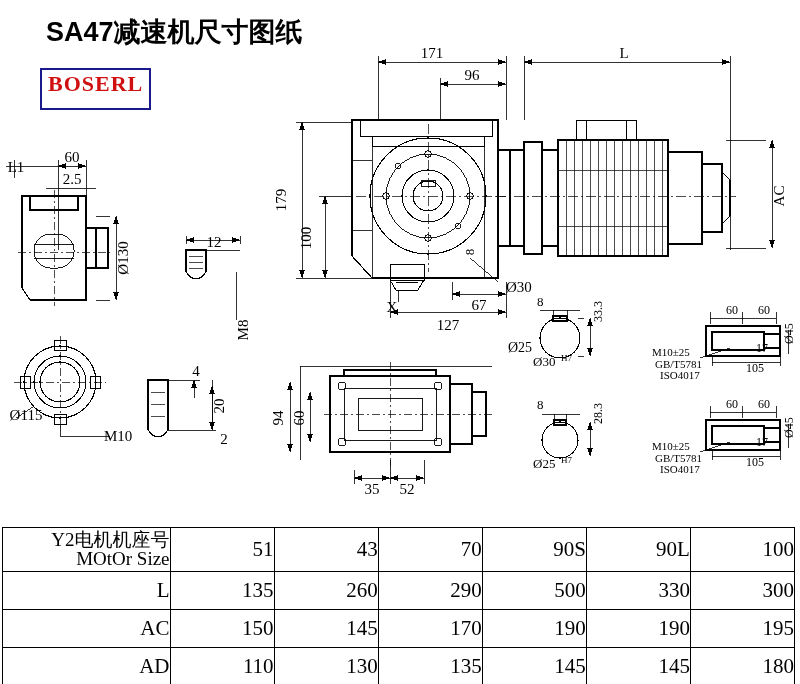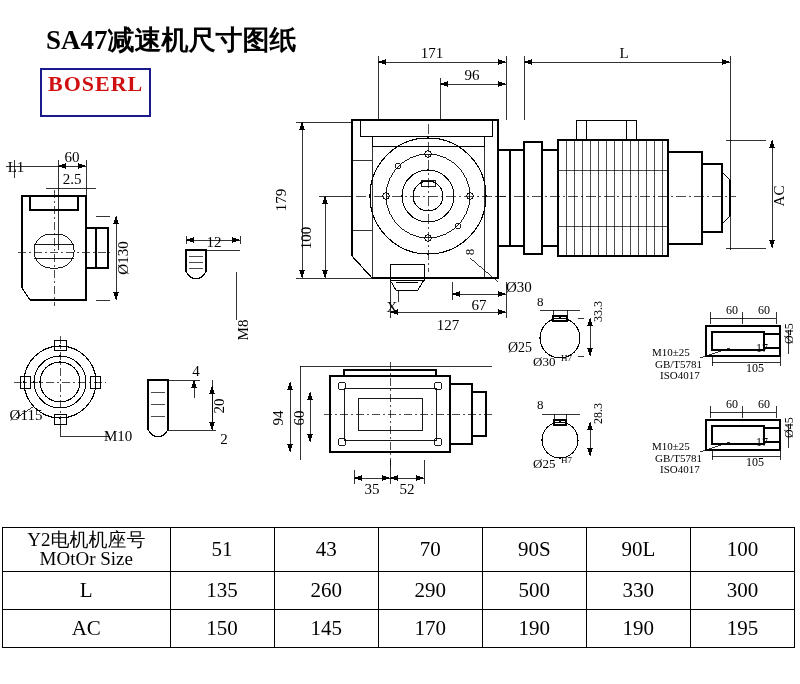--- a/index.html
+++ b/index.html
@@ -6,47 +6,47 @@
   body{
     width:800px;height:684px;
     background:#ffffff;
     font-family:"Liberation Serif", serif;
     color:#000;
     position:relative;
     overflow:hidden;
   }
   .abs{position:absolute;}
   #title{
-    left:46px;top:22px;
-    font-family:Liberation Serif, serif;
+    left:46px;top:14px;
+    font-family:Liberation Sans, sans-serif;
     font-size:27px;font-weight:bold;
     letter-spacing:0px;
     white-space:nowrap;
   }
   #logo{
     left:40px;top:68px;
     border:2px solid #1a1a8c;
-    padding:1px 6px 18px 6px;
+    padding:1px 6px 11px 6px;
     font-family:"Liberation Serif", serif;
     font-size:22px;font-weight:bold;
     color:#d01010;
     letter-spacing:1px;
     background:#fff;
   }
   svg#drawing{position:absolute;left:0;top:0;}
   
   #spec-table{
     position:absolute;left:2px;top:527px;
     width:793px;
     border-collapse:collapse;
     font-family:"Liberation Serif", serif;
   }
   #spec-table td,#spec-table th{
     border:1px solid #000;
-    text-align:center;
+    text-align:right;
     vertical-align:middle;
     font-size:21px;
     padding:0;
     height:37px;
   }
   #spec-table td.rowhead{
     width:168px;
     font-size:21px;
   }
   #spec-table td.rowhead.two{
@@ -522,14 +522,23 @@
   </tr>
   <tr>
     <td class="rowhead">AC</td>
     <td class="val">150</td>
     <td class="val">145</td>
     <td class="val">170</td>
     <td class="val">190</td>
     <td class="val">190</td>
     <td class="val">195</td>
   </tr>
+  <tr>
+    <td class="rowhead">AD</td>
+    <td class="val">110</td>
+    <td class="val">130</td>
+    <td class="val">135</td>
+    <td class="val">145</td>
+    <td class="val">145</td>
+    <td class="val">180</td>
+  </tr>
 </tbody>
   </table>
 
 </body></html>

